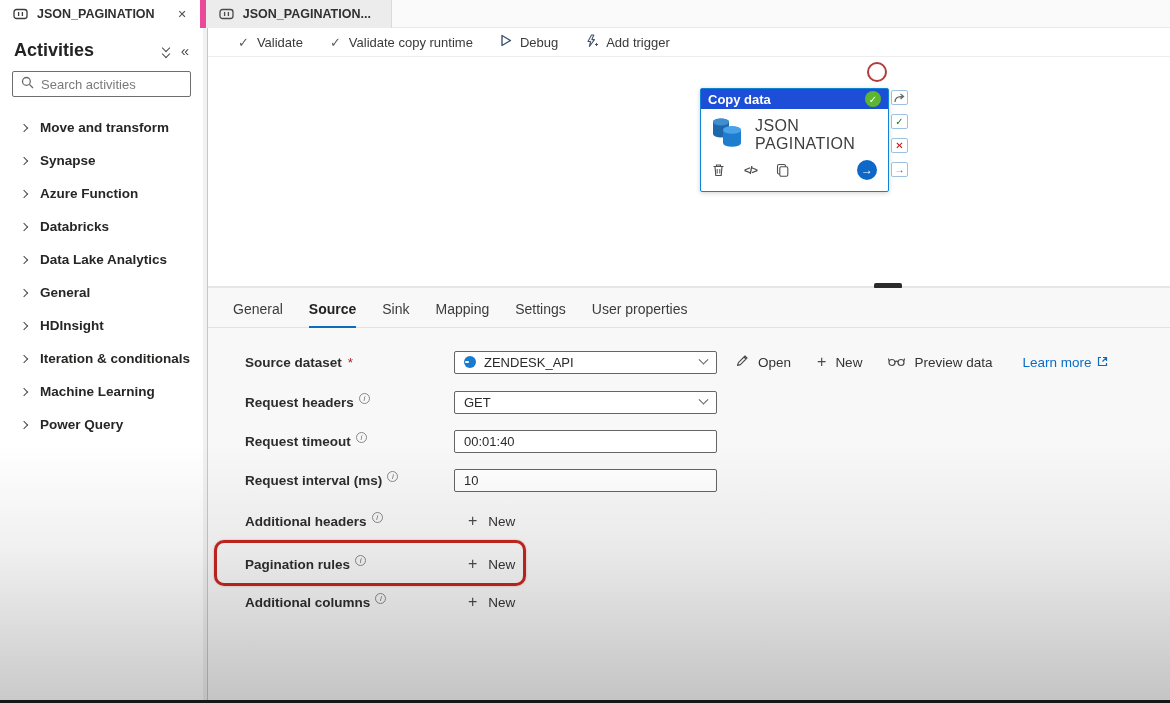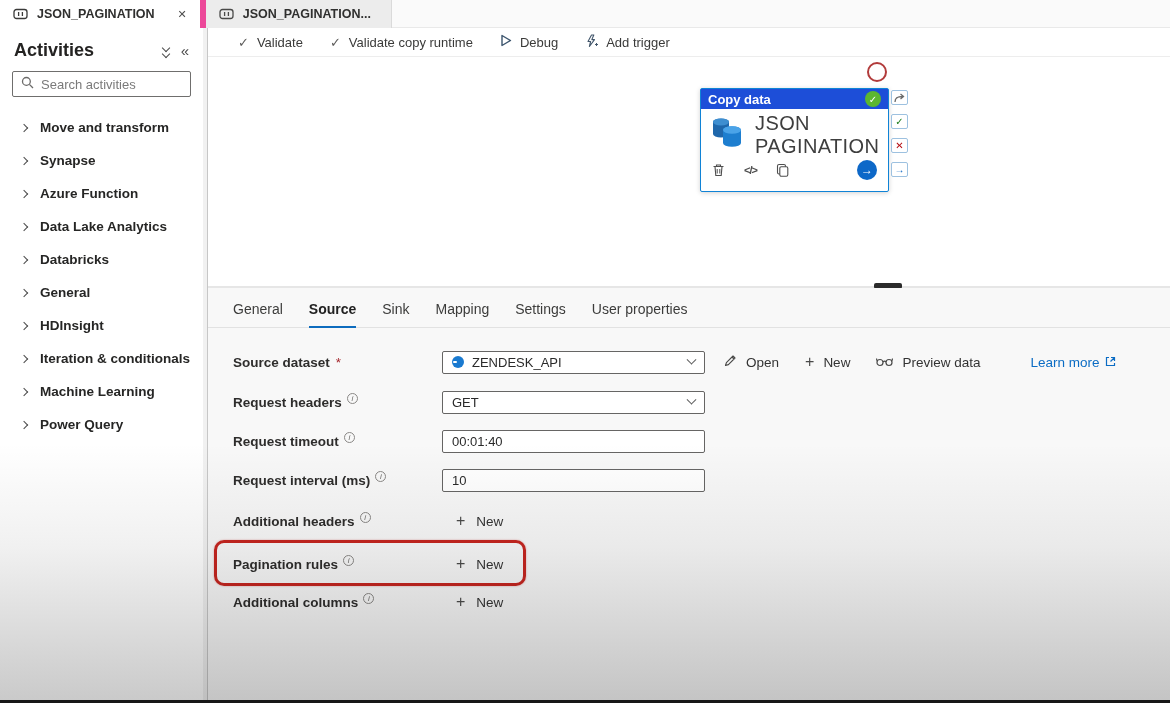--- a/index.html
+++ b/index.html
@@ -44,21 +44,21 @@
 
   
   .canvas{position:absolute;top:29px;left:0;right:0;height:229px;background:#fff}
   .node{position:absolute;left:492px;top:31px;width:189px;height:104px;background:#fff;border:1.5px solid #1083d6;
         border-radius:2px;box-shadow:0 1px 5px rgba(0,0,0,.18)}
   .node-header{height:20px;background:#1d4ed8;display:flex;align-items:center;padding:0 7px;color:#fff;
                font-size:13px;font-weight:700}
   .badge{margin-left:auto;width:16px;height:16px;border-radius:50%;background:#5cb62f;color:#fff;font-size:10px;
          font-weight:700;display:flex;align-items:center;justify-content:center}
   .node-body{display:flex;align-items:center;gap:11px;padding:5px 9px;height:51px}
-  .node-name{font-size:20px;color:#3e3e3e;letter-spacing:.4px}
+  .node-name{font-size:16px;color:#3e3e3e;letter-spacing:.4px}
   .node-footer{display:flex;align-items:center;gap:19px;padding:0 11px}
   .nf-ico{color:#4e4e4e;display:inline-flex}
   .code-glyph{font-size:11px;font-weight:700;color:#4e4e4e;letter-spacing:-1px}
   .goto{margin-left:auto;width:20px;height:20px;border-radius:50%;background:#0d68c8;color:#fff;font-size:12px;
         display:flex;align-items:center;justify-content:center}
   .ports{position:absolute;left:683px;top:33px}
   .port{position:absolute;left:0;width:17px;height:15px;background:#fff;border:1px solid #9dc1e0;border-radius:2px;
         display:flex;align-items:center;justify-content:center;font-size:10px;font-weight:700;line-height:1}
   .port.skip{top:0}
   .port.success{top:24px;color:#187c18}
@@ -67,37 +67,37 @@
   .redcircle{position:absolute;left:659px;top:5px;width:20px;height:20px;border:2.5px solid #b23b3b;border-radius:50%}
 
   .splitter{position:absolute;top:258px;left:0;right:0;height:2px;background:#e6e6e6}
   .splitter-handle{position:absolute;top:255px;left:666px;width:28px;height:6px;background:#2b2b2b;border-radius:2px}
 
   
   .props{position:absolute;top:260px;left:0;right:0;bottom:0;background:#f8f8f8}
   .ptabs{display:flex;gap:26px;padding:13px 0 0 25px;font-size:14px;color:#3c3c3b;border-bottom:1px solid #e2e2e2}
   .ptab{padding-bottom:9px;cursor:pointer}
   .ptab.active{font-weight:700;color:#222;border-bottom:2.5px solid #0d6cbe;margin-bottom:-1px}
-  .frow{position:absolute;left:25px;display:flex;align-items:center;height:24px}
+  .frow{position:absolute;left:37px;display:flex;align-items:center;height:24px}
   .flabel{width:209px;display:flex;align-items:center;gap:5px;font-size:13.5px;font-weight:600;color:#2e2d2c}
   .req{color:#a4262c;font-weight:400;margin-left:1px}
   .info{width:11px;height:11px;border:1px solid #8a8886;border-radius:50%;font-size:8px;color:#6e6d6b;
         display:inline-flex;align-items:center;justify-content:center;transform:translateY(-4px);font-weight:400;font-style:italic}
   .fbox{width:263px;height:23px;background:#fff;border:1px solid #666564;border-radius:2px;display:flex;
         align-items:center;gap:8px;padding:0 9px;font-size:13px;color:#2a2a2a}
   .fbox input{border:0;outline:0;width:100%;font-size:13px;color:#2a2a2a;background:transparent;
               font-family:"Liberation Sans","DejaVu Sans",sans-serif}
   .ddchev{margin-left:auto;width:7px;height:7px;border-right:1.4px solid #5a5a5a;border-bottom:1.4px solid #5a5a5a;
           transform:rotate(45deg) translate(-2px,-2px)}
   .dataset-dot{width:12px;height:12px;border-radius:50%;background:#1a7ad0;position:relative;flex:0 0 auto}
   .dataset-dot::after{content:"";position:absolute;left:1px;top:5px;width:4px;height:2px;background:#fff;border-radius:1px}
   .actions{display:flex;align-items:center;margin-left:19px;font-size:13.5px;color:#333}
   .action{display:flex;align-items:center;gap:9px;margin-right:26px;cursor:pointer}
   .plus{font-size:16px;font-weight:400;color:#4a4a49}
-  .learnmore{display:flex;align-items:center;gap:6px;color:#0b6cc4;margin-left:24px;cursor:pointer}
+  .learnmore{display:flex;align-items:center;gap:6px;color:#0b6cc4;margin-left:4px;cursor:pointer}
   .newbtn{display:flex;align-items:center;gap:11px;margin-left:14px;font-size:13.5px;color:#333;cursor:pointer}
   .highlight{position:absolute;left:6px;top:252px;width:312px;height:46px;border:3px solid #c6251f;border-radius:10px;
              pointer-events:none;box-shadow:0 0 2px rgba(198,37,31,.4)}
 
   
   .vignette{position:absolute;left:0;right:0;bottom:0;height:260px;pointer-events:none;z-index:40;
             background:linear-gradient(180deg,rgba(10,10,10,0) 0%,rgba(10,10,10,.06) 40%,rgba(10,10,10,.22) 100%)}
   .bottombar{position:absolute;left:0;right:0;bottom:0;height:3px;background:#171717;z-index:41}
 </style>
 </head>
@@ -157,25 +157,25 @@
       <div class="cat">
           <i class="chev right"></i>
           <span>Synapse</span>
         </div>
       <div class="cat">
           <i class="chev right"></i>
           <span>Azure Function</span>
         </div>
       <div class="cat">
           <i class="chev right"></i>
+          <span>Databricks</span>
+        </div>
+      <div class="cat">
+          <i class="chev right"></i>
           <span>Data Lake Analytics</span>
-        </div>
-      <div class="cat">
-          <i class="chev right"></i>
-          <span>Databricks</span>
         </div>
       <div class="cat">
           <i class="chev right"></i>
           <span>General</span>
         </div>
       <div class="cat">
           <i class="chev right"></i>
           <span>HDInsight</span>
         </div>
       <div class="cat">

